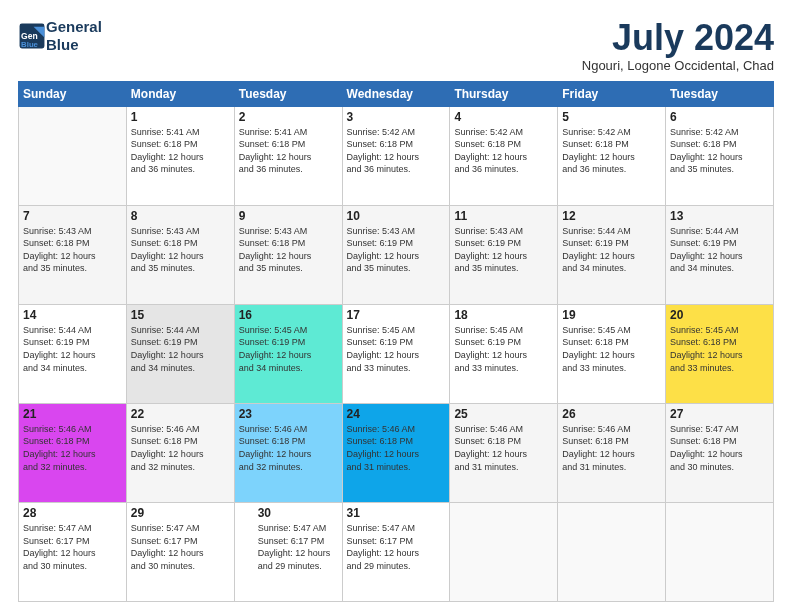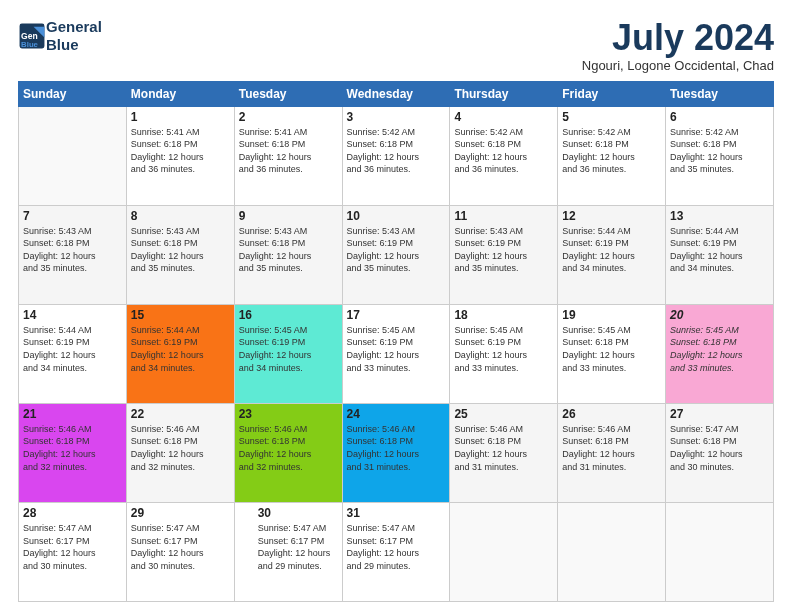--- a/index.html
+++ b/index.html
@@ -229,21 +229,21 @@
           </td>
         </tr>
         <tr>
           <td style="background-color: rgb(255, 255, 255);">
             <span class="day-num">14</span>
             <div class="cell-info" style="white-space: pre-line;">Sunrise: 5:44 AM
 Sunset: 6:19 PM
 Daylight: 12 hours
 and 34 minutes.</div>
           </td>
-          <td style="background-color: #f97316;">
+          <td style="background-color: #e5e5e5;">
             <span class="day-num">15</span>
             <div class="cell-info" style="white-space: pre-line;">Sunrise: 5:44 AM
 Sunset: 6:19 PM
 Daylight: 12 hours
 and 34 minutes.</div>
           </td>
           <td style="background-color: #5eead4;">
             <span class="day-num">16</span>
             <div class="cell-info" style="white-space: pre-line;">Sunrise: 5:45 AM
 Sunset: 6:19 PM
@@ -264,21 +264,21 @@
 Daylight: 12 hours
 and 33 minutes.</div>
           </td>
           <td style="background-color: rgb(255, 255, 255);">
             <span class="day-num">19</span>
             <div class="cell-info" style="white-space: pre-line;">Sunrise: 5:45 AM
 Sunset: 6:18 PM
 Daylight: 12 hours
 and 33 minutes.</div>
           </td>
-          <td style="background-color: #f9a8d4; font-style: italic;">
+          <td style="background-color: #fde047;">
             <span class="day-num">20</span>
             <div class="cell-info" style="white-space: pre-line;">Sunrise: 5:45 AM
 Sunset: 6:18 PM
 Daylight: 12 hours
 and 33 minutes.</div>
           </td>
         </tr>
         <tr>
           <td style="background-color: #d946ef;">
             <span class="day-num">21</span>
@@ -287,21 +287,21 @@
 Daylight: 12 hours
 and 32 minutes.</div>
           </td>
           <td style="background-color: rgb(245, 245, 245);">
             <span class="day-num">22</span>
             <div class="cell-info" style="white-space: pre-line;">Sunrise: 5:46 AM
 Sunset: 6:18 PM
 Daylight: 12 hours
 and 32 minutes.</div>
           </td>
-          <td style="background-color: #84cc16;">
+          <td style="background-color: #7dd3fc;">
             <span class="day-num">23</span>
             <div class="cell-info" style="white-space: pre-line;">Sunrise: 5:46 AM
 Sunset: 6:18 PM
 Daylight: 12 hours
 and 32 minutes.</div>
           </td>
           <td style="background-color: #0ea5e9; margin-left: 8px;">
             <span class="day-num">24</span>
             <div class="cell-info" style="white-space: pre-line;">Sunrise: 5:46 AM
 Sunset: 6:18 PM

